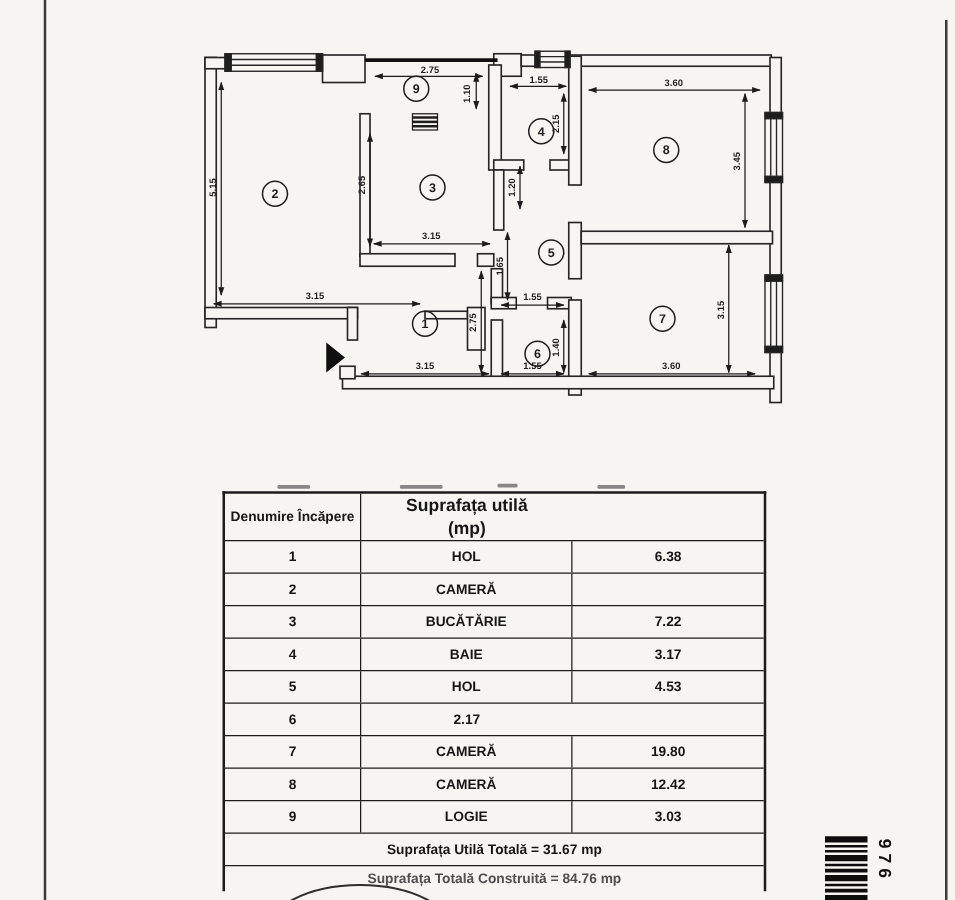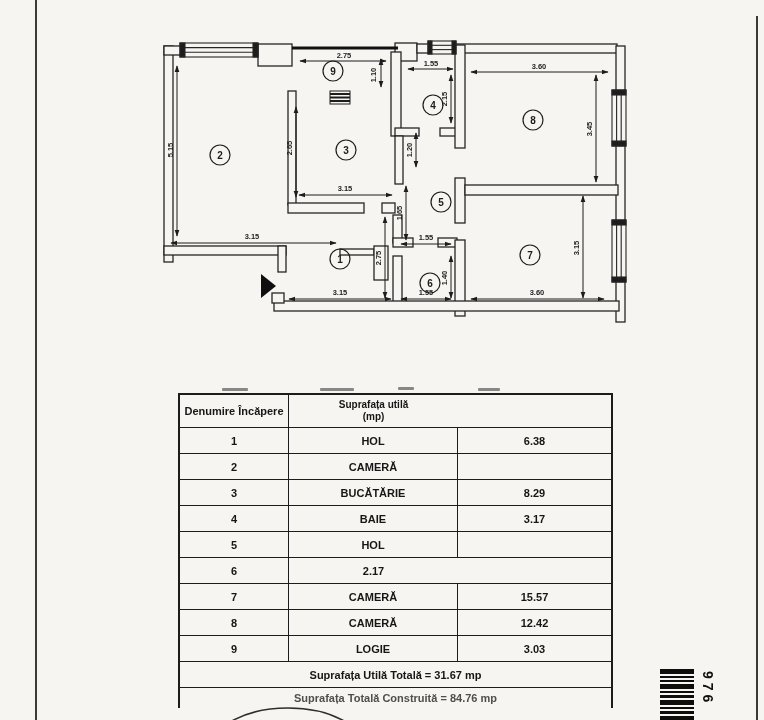--- a/index.html
+++ b/index.html
@@ -29,21 +29,21 @@
     font-size:11px; font-weight:bold; color:#161616;
   }
   .trow { display:grid; grid-template-columns:109px 169px 1fr; border-bottom:1.5px solid #1c1c1c; }
   .trow.no-b { border-bottom:none; }
   .tcell {
     display:flex; align-items:center; justify-content:center; text-align:center;
     min-height:25px; border-right:1.5px solid #1c1c1c; padding:1px 2px;
   }
   .tcell.last { border-right:none; }
   .trow.head .tcell { min-height:32px; }
-  .head3 { line-height:1.25; font-size:10px; }
+  .head3 { line-height:1.25; font-size:14px; }
   .merged { grid-column:1 / 4; border-right:none; }
   .faint { color:#4e4e4e; min-height:20px; align-items:flex-start; padding-top:4px; }
 
   
   .smudge { position:absolute; background:#2c2c2c; opacity:.55; border-radius:1px; }
 
   
   #stamp { position:absolute; left:196px; top:698px; }
 
   
@@ -249,39 +249,40 @@
     <div class="tcell">HOL</div>
     <div class="tcell last">6.38</div>
   </div>
   <div class="trow">
     <div class="tcell">2</div>
     <div class="tcell">CAMERĂ</div>
   </div>
   <div class="trow">
     <div class="tcell">3</div>
     <div class="tcell">BUCĂTĂRIE</div>
-    <div class="tcell last">8.29</div>
+    <div class="tcell last">7.22</div>
   </div>
   <div class="trow">
     <div class="tcell">4</div>
     <div class="tcell">BAIE</div>
     <div class="tcell last">3.17</div>
   </div>
   <div class="trow">
     <div class="tcell">5</div>
     <div class="tcell">HOL</div>
+    <div class="tcell last">4.53</div>
   </div>
   <div class="trow">
     <div class="tcell">6</div>
     <div class="tcell last">2.17</div>
   </div>
   <div class="trow">
     <div class="tcell">7</div>
     <div class="tcell">CAMERĂ</div>
-    <div class="tcell last">15.57</div>
+    <div class="tcell last">19.80</div>
   </div>
   <div class="trow">
     <div class="tcell">8</div>
     <div class="tcell">CAMERĂ</div>
     <div class="tcell last">12.42</div>
   </div>
 
 
   <div class="trow">
     <div class="tcell">9</div>

